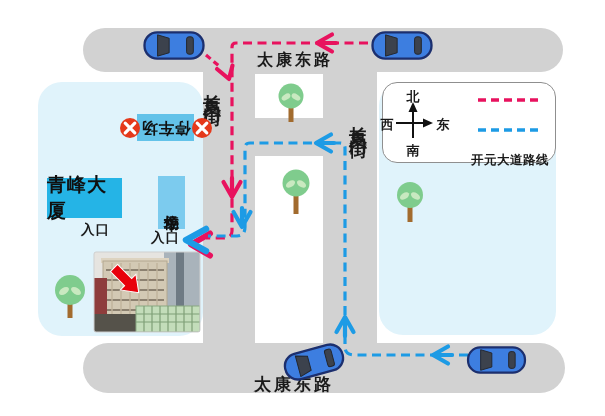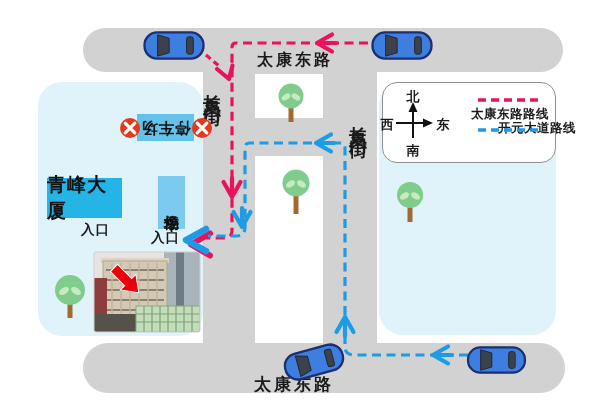--- a/index.html
+++ b/index.html
@@ -58,22 +58,21 @@
   <div class="abs road road-bottom"></div>
 
   <div class="abs blue-area area-left"></div>
   <div class="abs blue-area area-right"></div>
 
   <div class="abs legend-box"></div>
   <span class="lbl compass-lbl" style="left:405px;top:88px;">北</span>
   <span class="lbl compass-lbl" style="left:379px;top:116px;">西</span>
   <span class="lbl compass-lbl" style="left:435px;top:116px;">东</span>
   <span class="lbl compass-lbl" style="left:405px;top:142px;">南</span>
-  <span class="lbl legend-item-lbl" style="left:471px;top:106px;">太康东路路线</span>
-  <span class="lbl legend-item-lbl" style="left:471px;top:120px;margin-left:27px;">开元大道路线</span>
+  <span class="lbl legend-item-lbl" style="left:471px;top:152px;">开元大道路线</span>
 
   <span class="lbl road-lbl-top">太康东路</span>
   <span class="lbl road-lbl-bottom">太康东路</span>
   <span class="lbl vtext street-lbl street-lbl-left">长夏门街</span>
   <span class="lbl vtext street-lbl street-lbl-right">长夏门街</span>
 
   <div class="box main-bldg-box">
     <span>青峰大厦</span>
   </div>
   <span class="lbl entrance-lbl entrance-1">入口</span>

